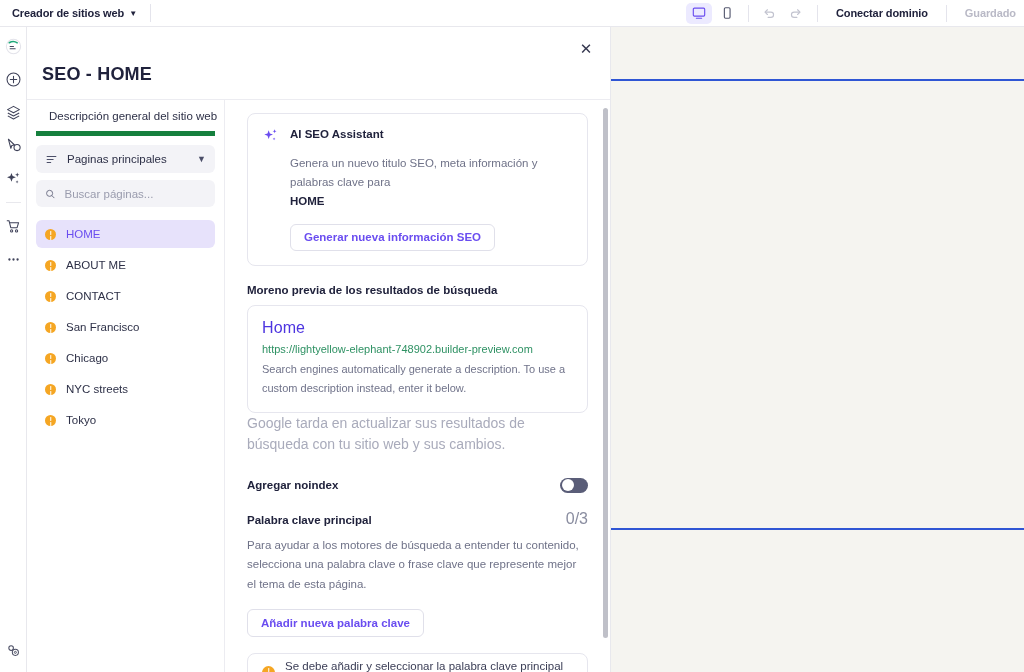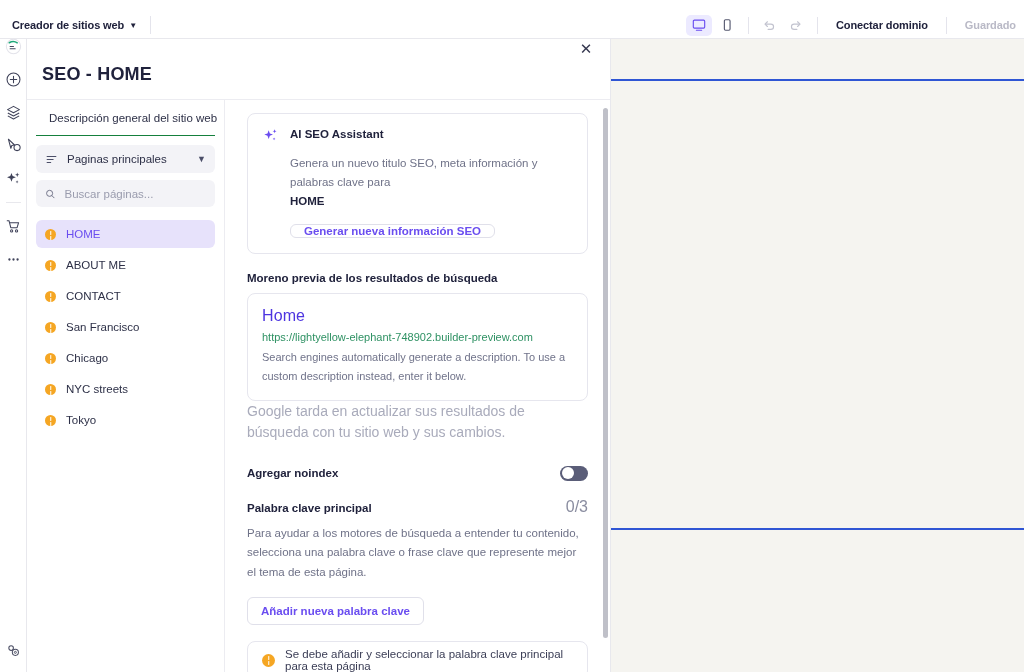--- a/index.html
+++ b/index.html
@@ -6,21 +6,21 @@
   * { box-sizing: border-box; margin: 0; padding: 0; }
   html, body {
     width: 1024px; height: 672px;
     font-family: "Liberation Sans", sans-serif;
     overflow: hidden; background: #ffffff;
     -webkit-font-smoothing: antialiased;
   }
 
   
   .topbar {
-    position: absolute; top: 12px; left: 0; width: 1024px; height: 27px;
+    position: absolute; top: 0; left: 0; width: 1024px; height: 27px;
     background: #ffffff; border-bottom: 1px solid #e8e8ed;
     display: flex; align-items: center; z-index: 60;
   }
   .brand {
     display: flex; align-items: center; gap: 5px;
     padding-left: 12px; font-size: 11px; font-weight: 700; color: #20223c;
     letter-spacing: -0.1px;
   }
   .brand .chev { font-size: 8px; color: #20223c; margin-top: 1px; }
   .topbar-sep { width: 1px; height: 18px; background: #e4e4ec; margin-left: 13px; }
@@ -121,21 +121,21 @@
   .modal-body { display: flex; flex: 1; min-height: 0; }
 
   
   .pages-panel {
     width: 198px; flex: 0 0 198px; border-right: 1px solid #ececf1;
     padding: 8px 9px 0; overflow: hidden;
   }
   .site-overview {
     display: flex; align-items: center; gap: 9px; height: 28px;
     padding: 0 4px; font-size: 11.5px; color: #2d3047; font-weight: 400;
-    border-bottom: 1px solid #15803d; padding-bottom: 7px; margin-bottom: 9px;
+    border-bottom: 5px solid #15803d; padding-bottom: 7px; margin-bottom: 9px;
     white-space: nowrap;
   }
   .pages-select {
     display: flex; align-items: center; gap: 9px; height: 28px;
     background: #f3f3f7; border-radius: 6px; padding: 0 9px;
     font-size: 11.5px; color: #2d3047; margin-bottom: 7px;
   }
   .pages-select .chev-d { margin-left: auto; font-size: 9px; color: #4b4e68; }
   .pages-search {
     display: flex; align-items: center; gap: 9px; height: 27px;
@@ -172,21 +172,21 @@
     margin-bottom: 18px;
   }
   .ai-head { display: flex; align-items: flex-start; gap: 10px; }
   .ai-title { font-size: 11.5px; font-weight: 700; color: #20223c; padding-top: 1px; }
   .ai-desc {
     font-size: 11.5px; color: #6f7288; line-height: 1.65; margin: 9px 0 0 28px;
   }
   .ai-desc b { color: #20223c; font-weight: 700; }
   .ai-btn {
     margin: 13px 0 0 28px; display: inline-flex; align-items: center;
-    height: 14px; padding: 0 13px; border: 1px solid #e0e0ea; border-radius: 6px;
+    height: 27px; padding: 0 13px; border: 1px solid #e0e0ea; border-radius: 6px;
     font-size: 11.5px; font-weight: 700; color: #6a4df0; background: #fff;
   }
   .sec-label {
     font-size: 11.5px; font-weight: 700; color: #20223c; margin-bottom: 9px;
   }
   .preview-card {
     border: 1px solid #e6e6ee; border-radius: 8px; padding: 13px 14px 14px;
   }
   .preview-title {
     font-size: 16px; color: #4d35e0; font-weight: 400; margin-bottom: 6px;

